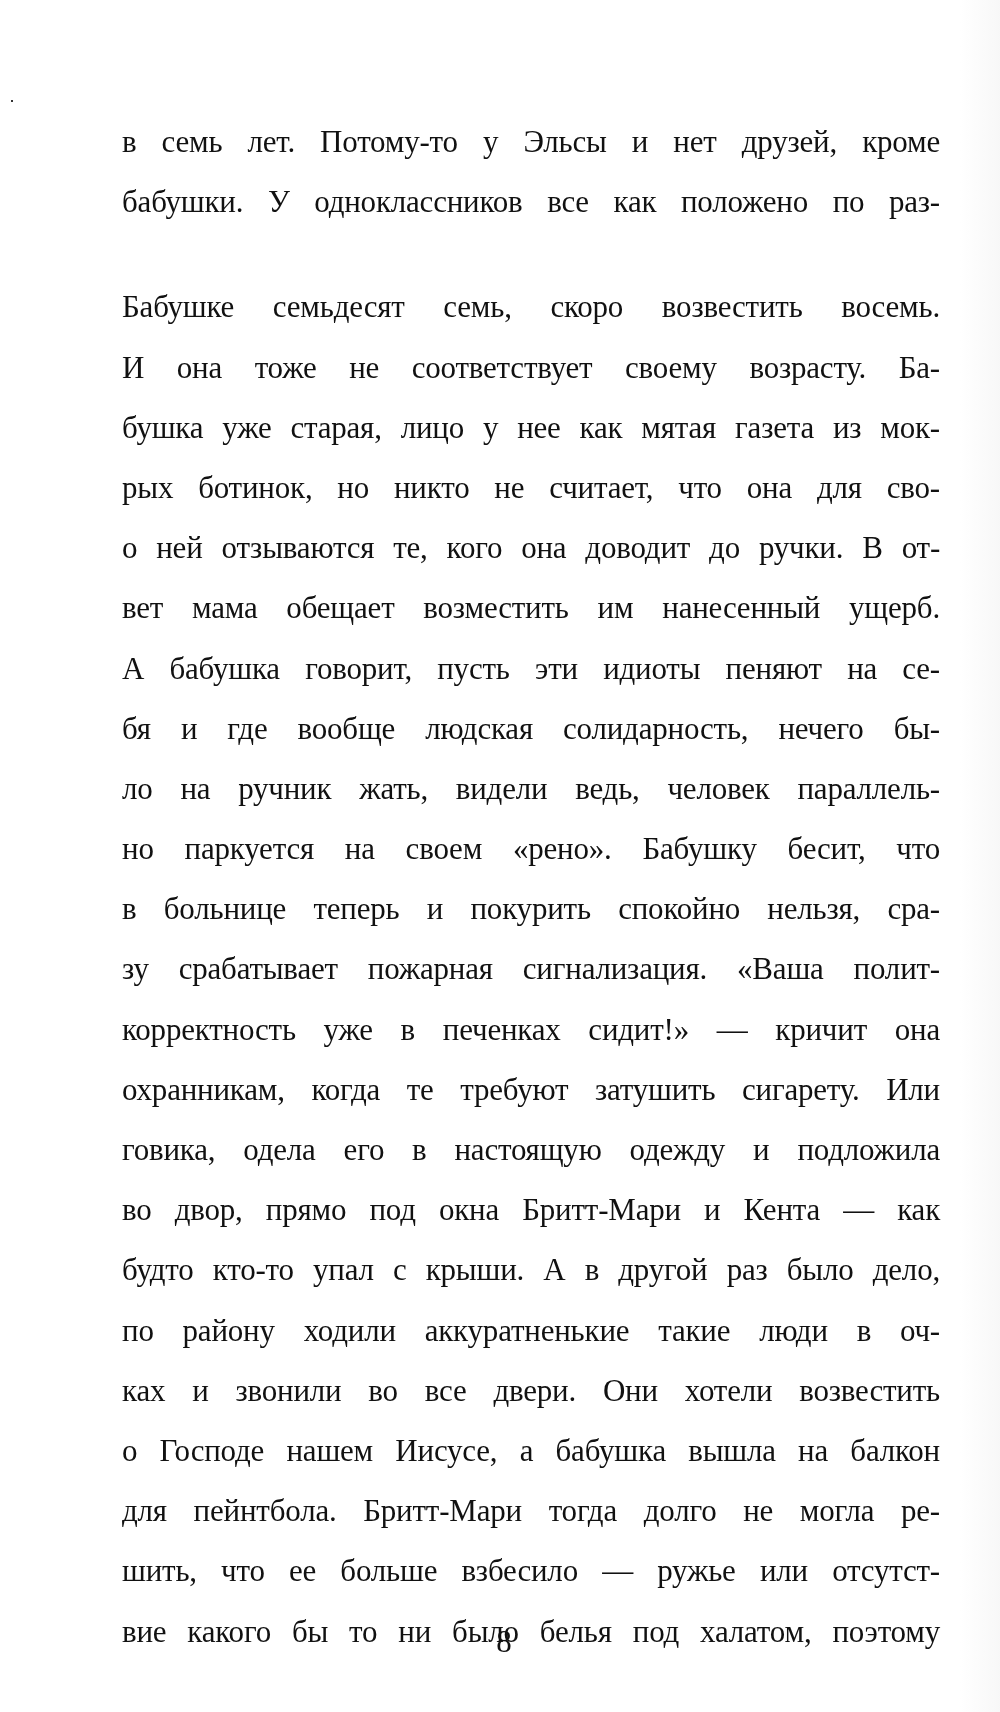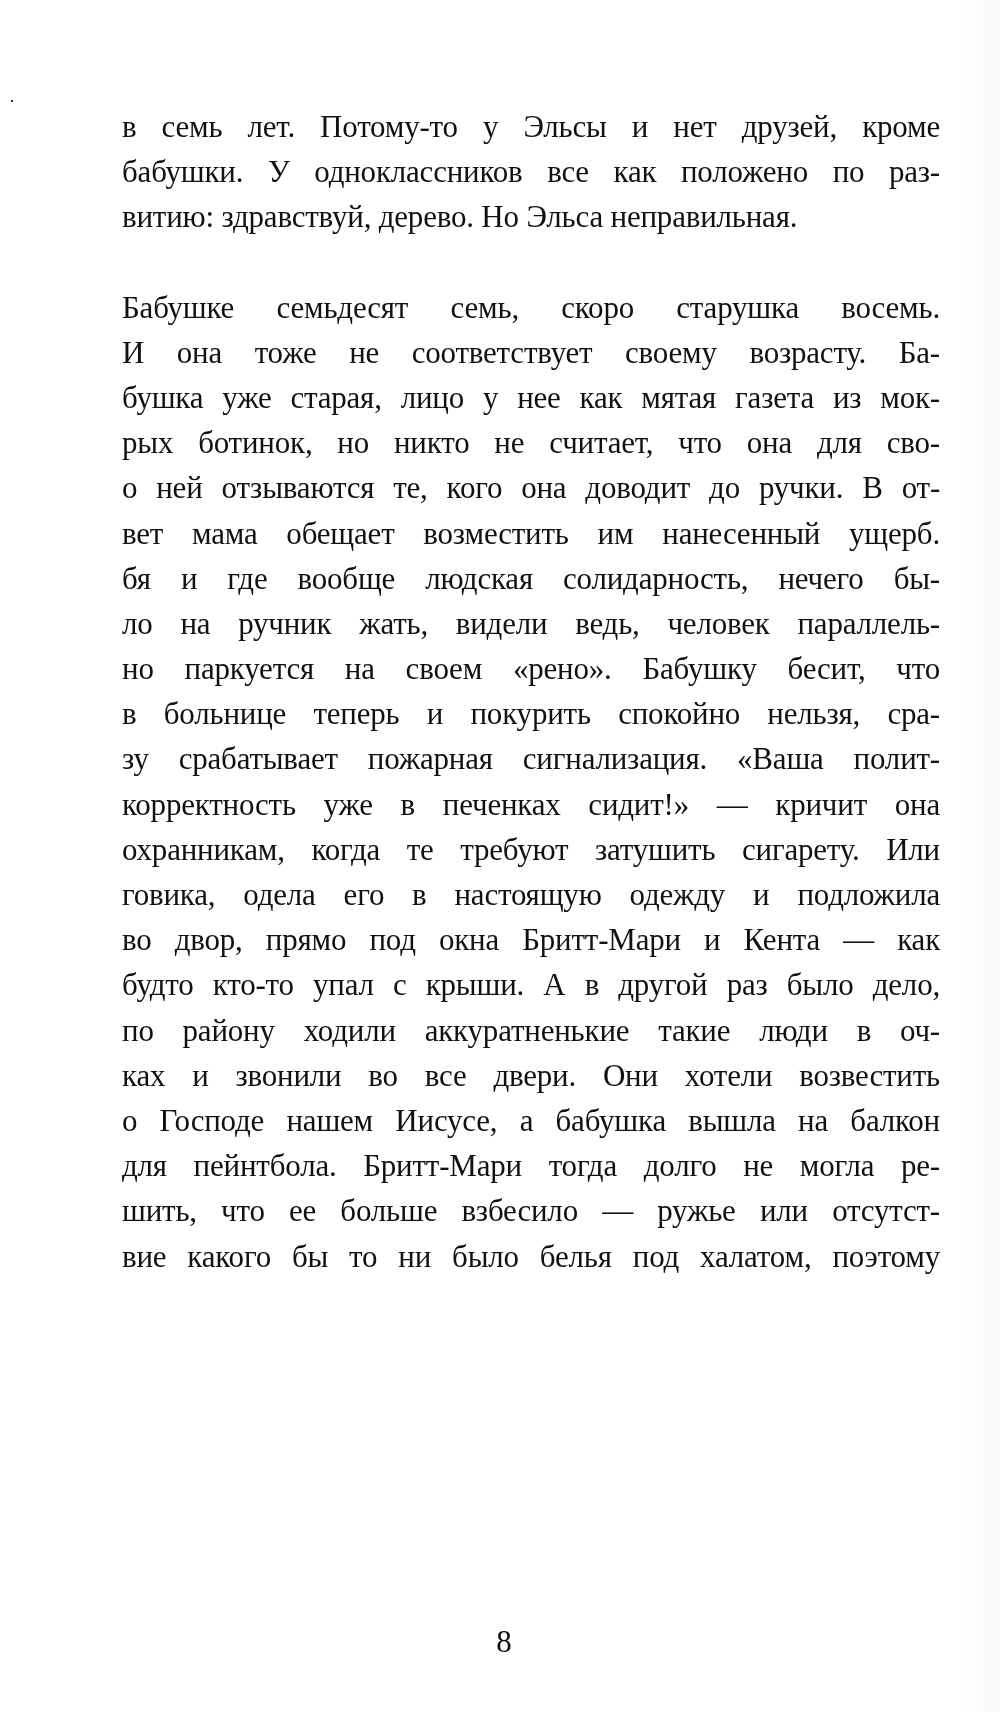--- a/index.html
+++ b/index.html
@@ -46,20 +46,21 @@
       width: 818px;
     }
     .line {
       height: 45.2px;
       line-height: 45.2px;
       font-size: 31px;
       white-space: nowrap;
       text-align: justify;
       text-align-last: justify;
       letter-spacing: -0.2px;
+      margin-top: 15px;
     }
     .line.last {
       text-align-last: left;
     }
     .line.indent {
       padding-left: 36px;
     }
     .gap {
       height: 45px;
     }
@@ -80,33 +81,33 @@
 
 <div class="page">
   <div class="speck"></div>
   <div class="right-shade"></div>
 
   <div class="text-block">
 
     <div class="paragraph">
       <div class="line">в семь лет. Потому-то у Эльсы и нет друзей, кроме</div>
       <div class="line">бабушки. У одноклассников все как положено по раз-</div>
-      <div class="line last">витию: здравствуй, дерево. Но Эльса неправильная.</div>
     </div>
 
 
     <div class="gap"></div>
 
     <div class="paragraph">
-      <div class="line">Бабушке семьдесят семь, скоро старушка восемь.</div>
+      <div class="line">Бабушке семьдесят семь, скоро возвестить восемь.</div>
       <div class="line">И она тоже не соответствует своему возрасту. Ба-</div>
       <div class="line">бушка уже старая, лицо у нее как мятая газета из мок-</div>
       <div class="line">рых ботинок, но никто не считает, что она для сво-</div>
       <div class="line">о ней отзываются те, кого она доводит до ручки. В от-</div>
       <div class="line">вет мама обещает возместить им нанесенный ущерб.</div>
+      <div class="line">А бабушка говорит, пусть эти идиоты пеняют на се-</div>
       <div class="line">бя и где вообще людская солидарность, нечего бы-</div>
       <div class="line">ло на ручник жать, видели ведь, человек параллель-</div>
       <div class="line">но паркуется на своем «рено». Бабушку бесит, что</div>
       <div class="line">в больнице теперь и покурить спокойно нельзя, сра-</div>
       <div class="line">зу срабатывает пожарная сигнализация. «Ваша полит-</div>
       <div class="line">корректность уже в печенках сидит!» — кричит она</div>
       <div class="line">охранникам, когда те требуют затушить сигарету. Или</div>
       <div class="line">говика, одела его в настоящую одежду и подложила</div>
       <div class="line">во двор, прямо под окна Бритт-Мари и Кента — как</div>
       <div class="line">будто кто-то упал с крыши. А в другой раз было дело,</div>

